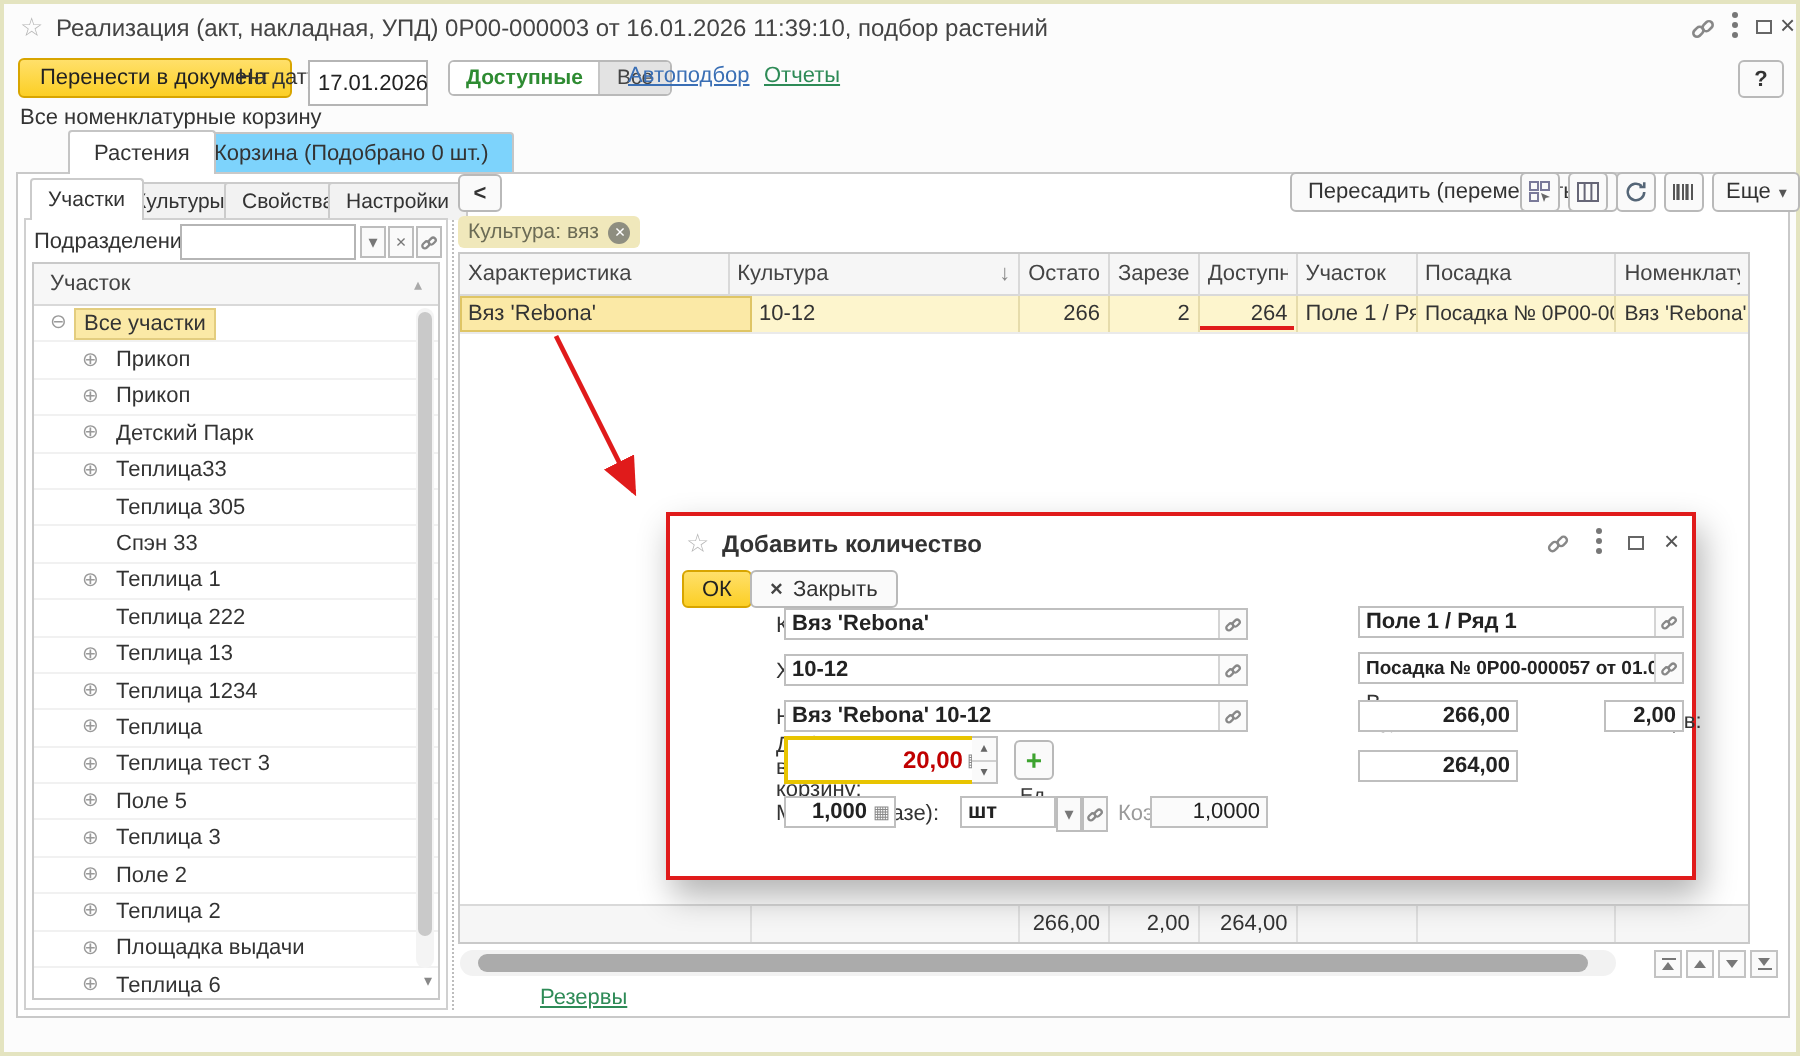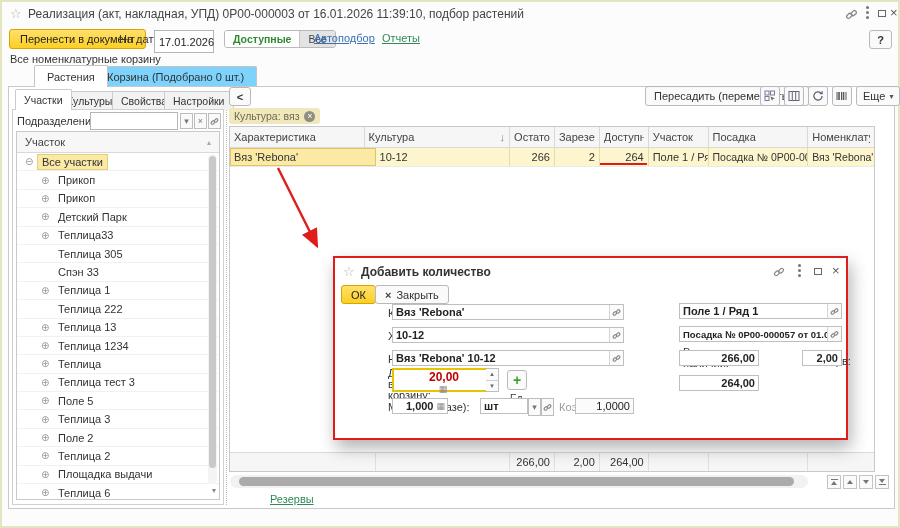--- a/index.html
+++ b/index.html
@@ -441,21 +441,21 @@
           <svg width="9" height="9" viewBox="0 0 14 14">
             <g stroke="#888" stroke-width="1.8" fill="none">
               <rect x="1.5" y="6.5" width="6" height="4" rx="2" transform="rotate(-45 4.5 8.5)"></rect>
               <rect x="6.5" y="3.5" width="6" height="4" rx="2" transform="rotate(-45 9.5 5.5)"></rect>
             </g>
           </svg>
         </span>
     </div>
 
     <span class="abs dlabel" style="left:5px;top:110px;width:52px;line-height:11px;">Добавить в корзину:</span>
-    <div class="abs qty" style="left:57px;top:110px;width:104px;flex-direction:column;">
+    <div class="abs qty" style="left:57px;top:110px;width:104px;">
       <span class="val">20,00</span>
       <span class="calcico">▦</span>
     </div>
     <div class="abs spin" style="left:151px;top:110px;">
         <span>▴</span>
         <span>▾</span>
       </div>
     <div class="abs plusbtn" style="left:172px;top:112px;">+</div>
 
     <span class="abs dlabel" style="left:5px;top:143px;">Мест (в заказе):</span>

